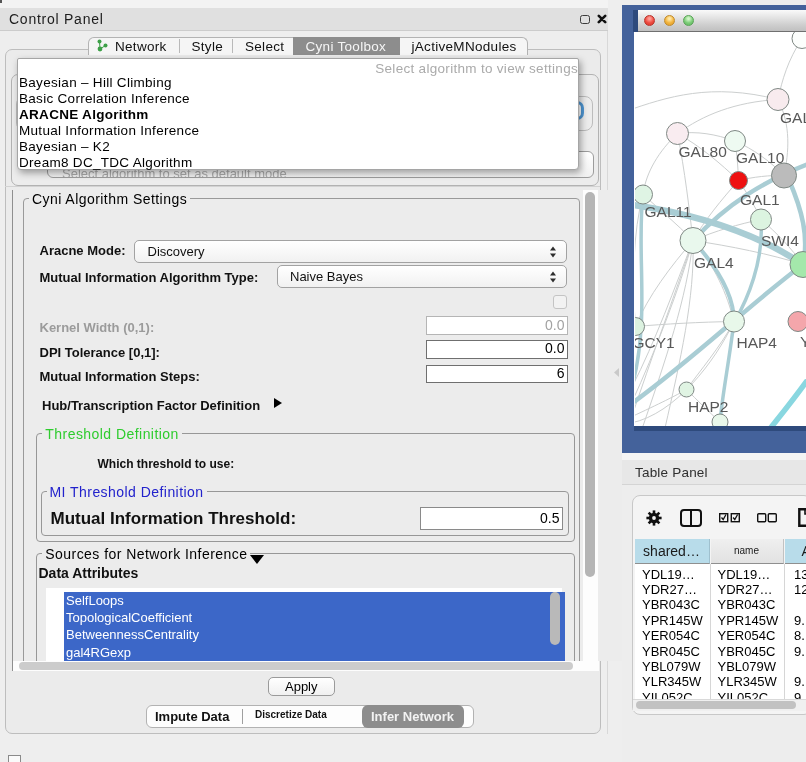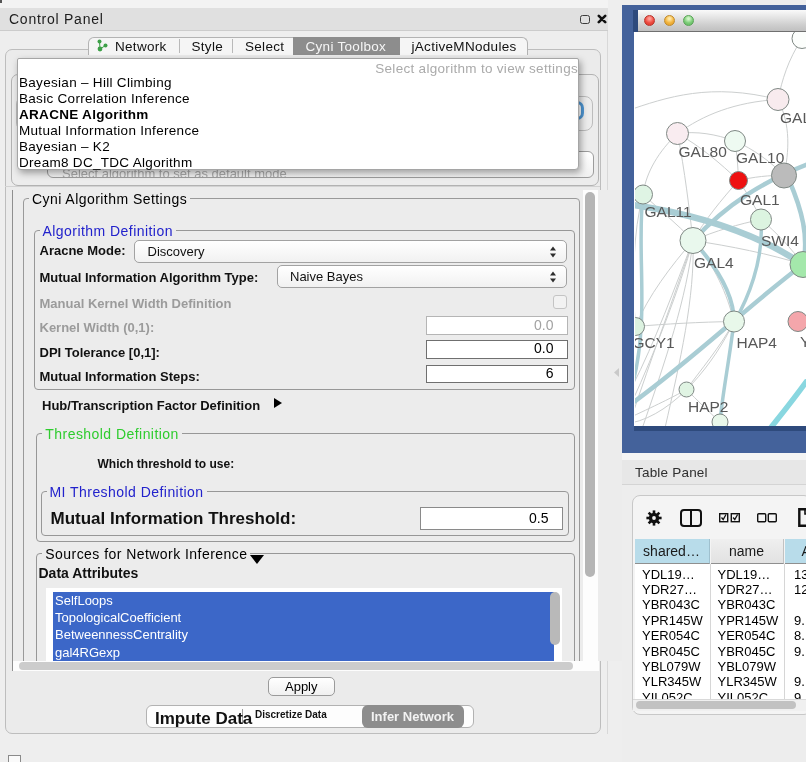--- a/index.html
+++ b/index.html
@@ -8,21 +8,21 @@
 .abs{position:absolute}
 .grp{position:absolute;border:1px solid #979797;border-radius:4px}
 .grp>span{position:absolute;top:-8px;left:5px;background:#ececec;padding:0 3px;font-size:14px;letter-spacing:0.45px;white-space:nowrap}
 .lbl{position:absolute;font-size:13px;font-weight:bold;color:#111;white-space:nowrap}
 .combo{position:absolute;background:linear-gradient(#ffffff,#f1f1f1);border:1px solid #a2a2a2;border-radius:5px;font-size:13px;color:#111}
 .combo i{font-style:normal;position:absolute;left:12.5px;top:50%;transform:translateY(-54%)}
 .spn{position:absolute;right:9px;top:50%;width:7px;height:11px;transform:translateY(-50%)}
 .spn:before,.spn:after{content:"";position:absolute;left:0;border-left:3.5px solid transparent;border-right:3.5px solid transparent}
 .spn:before{top:0;border-bottom:4.5px solid #2d2d2d}
 .spn:after{bottom:0;border-top:4.5px solid #2d2d2d}
-.fld{position:absolute;background:#fff;border:1.5px solid #6f6f6f;font-size:14px;color:#000;text-align:right;padding-right:13px}
+.fld{position:absolute;background:#fff;border:1.5px solid #6f6f6f;font-size:14px;color:#000;text-align:right;padding-right:2px}
 </style></head>
 <body>
 <div id="root">
 
 <div class="abs" style="left:0;top:0;width:608px;height:762px;background:#eeeeee"></div>
 <div class="abs" style="left:0;top:0;width:608px;height:7.5px;background:#f3f3f3"></div>
 <div class="abs" style="left:0;top:0;width:2px;height:3px;background:#555"></div>
 <div class="abs" style="left:0;top:7.5px;width:608px;height:23px;background:#e0e0e0;border-bottom:1px solid #cccccc"></div>
 <div class="abs" style="left:9px;top:11px;font-size:14px;letter-spacing:0.75px;color:#1c1c1c">Control Panel</div>
 <div class="abs" style="left:580px;top:14.5px;width:9.5px;height:9.5px;border:1.5px solid #3c3c3c;border-radius:2.5px"></div>
@@ -59,34 +59,30 @@
 <div class="abs" style="left:5px;top:185.5px;width:595px;height:1px;background:#d2d2d2"></div>
 
 <div class="abs" style="left:12px;top:189.5px;width:586.5px;height:481px;border:1px solid #8f8f8f;background:#ececec"></div>
 
 <div class="abs" style="left:12.5px;top:190px;width:688px;height:471px;overflow:hidden;background:#ececec">
 
   <div class="grp" style="left:10.5px;top:7.5px;width:557px;height:700px;border-color:#9a9a9a">
         <span>Cyni Algorithm Settings</span>
       </div>
 
-  <div class="grp" style="left:21px;top:39.5px;width:541px;height:160px">
-        <span style="color:#2222cc">Algorithm Definition</span>
-      </div>
   <div class="lbl" style="left:27px;top:52.5px">Aracne Mode:</div>
   <div class="combo" style="left:121.5px;top:50px;width:432.5px;height:23px">
         <i>Discovery</i>
         <span class="spn"></span>
       </div>
   <div class="lbl" style="left:27px;top:79.5px">Mutual Information Algorithm Type:</div>
   <div class="combo" style="left:264px;top:75px;width:290.5px;height:23px">
         <i>Naive Bayes</i>
         <span class="spn"></span>
       </div>
-  <div class="lbl" style="left:27px;top:105.5px;color:#9b9b9b">Manual Kernel Width Definition</div>
   <div class="abs" style="left:540px;top:104.5px;width:14px;height:14px;background:#f2f2f2;border:1px solid #c4c4c4;border-radius:3px"></div>
   <div class="lbl" style="left:27px;top:130px;color:#9b9b9b">Kernel Width (0,1):</div>
   <div class="fld" style="left:413px;top:126px;width:142px;height:18.5px;border:1px solid #b5b5b5;color:#a2a2a2;line-height:16px">0.0</div>
   <div class="lbl" style="left:27px;top:154.5px">DPI Tolerance [0,1]:</div>
   <div class="fld" style="left:413px;top:150px;width:142px;height:18.5px;line-height:15.5px">0.0</div>
   <div class="lbl" style="left:27px;top:179px">Mutual Information Steps:</div>
   <div class="fld" style="left:413px;top:174.5px;width:142px;height:18.5px;line-height:15.5px">6</div>
 
   <div class="lbl" style="left:29.5px;top:207.5px;font-size:13px;font-weight:600">Hub/Transcription Factor Definition</div>
   <div class="abs" style="left:261px;top:208px;width:0;height:0;border-top:5.5px solid transparent;border-bottom:5.5px solid transparent;border-left:8px solid #000"></div>
@@ -100,40 +96,40 @@
       </div>
   <div class="lbl" style="left:38px;top:318.5px;font-size:17px">Mutual Information Threshold:</div>
   <div class="fld" style="left:407px;top:317px;width:143px;height:23px;border:1px solid #8a8a8a;line-height:20px">0.5</div>
 
   <div class="grp" style="left:23.8px;top:363px;width:538.6px;height:300px">
         <span>Sources for Network Inference</span>
       </div>
   <div class="abs" style="left:237px;top:364.5px;width:0;height:0;border-left:7.5px solid transparent;border-right:7.5px solid transparent;border-top:9px solid #000"></div>
   <div class="lbl" style="left:26px;top:374.5px;font-size:14px">Data Attributes</div>
   <div class="abs" style="left:33.4px;top:398px;width:516px;height:73px;background:#fff"></div>
-  <div class="abs" style="left:40px;top:401.5px;width:501px;height:69.5px;background:#3c67c8;color:#fff;font-size:13px;line-height:17.4px;padding-left:2.5px">SelfLoops<br>TopologicalCoefficient<br>BetweennessCentrality<br>gal4RGexp</div>
+  <div class="abs" style="left:51px;top:401.5px;width:501px;height:69.5px;background:#3c67c8;color:#fff;font-size:13px;line-height:17.4px;padding-left:2.5px">SelfLoops<br>TopologicalCoefficient<br>BetweennessCentrality<br>gal4RGexp</div>
   <div class="abs" style="left:537.5px;top:401.5px;width:10px;height:53.5px;background:#b9b9b9;border-radius:5px"></div>
 </div>
 
 <div class="abs" style="left:583px;top:190px;width:15px;height:471px;background:#fdfdfd"></div>
 <div class="abs" style="left:584.5px;top:192px;width:10px;height:385px;background:#b5b5b5;border-radius:5px"></div>
 <div class="abs" style="left:12.5px;top:661px;width:586px;height:9.5px;background:#fdfdfd"></div>
 <div class="abs" style="left:19px;top:661.5px;width:554px;height:8px;background:#cccccc;border-radius:4px"></div>
 
 <div class="abs" style="left:16.5px;top:58px;width:562.5px;height:112px;background:#fff;border:1px solid #a5a5a5;border-radius:2px 2px 4px 4px;box-shadow:2px 3px 7px rgba(0,0,0,0.35);font-size:13.5px;letter-spacing:0.3px;color:#000">
   <div class="abs" style="left:0;top:2px;width:100%;text-align:right;color:#aaaaaa">Select algorithm to view settings</div>
   <div class="abs" style="left:1.5px;top:15.5px;line-height:16px">Bayesian – Hill Climbing<br>Basic Correlation Inference<br><b>ARACNE Algorithm</b><br>Mutual Information Inference<br>Bayesian – K2<br>Dream8 DC_TDC Algorithm</div>
 </div>
 
 <div class="abs" style="left:268px;top:676.5px;width:66.5px;height:19px;background:linear-gradient(#ffffff,#f0f0f0);border:1px solid #9a9a9a;border-radius:5px;text-align:center;font-size:13px;color:#000;line-height:17px">Apply</div>
 
 <div class="abs" style="left:146px;top:705px;width:328px;height:22.5px;background:#fdfdfd;border:1px solid #b2b2b2;border-radius:6px"></div>
 <div class="abs" style="left:241.5px;top:709px;width:1px;height:15px;background:#9f9f9f"></div>
 <div class="abs" style="left:361.5px;top:705px;width:102.5px;height:22.5px;background:#8d8d8d;border-radius:6px"></div>
-<div class="abs" style="left:155px;top:709px;font-size:17px;font-weight:600;color:#111">Impute Data</div>
+<div class="abs" style="left:155px;top:709px;font-size:13px;font-weight:600;color:#111">Impute Data</div>
 <div class="abs" style="left:255px;top:709px;font-size:10px;font-weight:600;color:#111">Discretize Data</div>
 <div class="abs" style="left:371px;top:709px;font-size:13px;font-weight:600;color:#f2f2f2">Infer Network</div>
 
 <div class="abs" style="left:8px;top:755px;width:13px;height:13px;background:#fafafa;border:1px solid #8a8a8a"></div>
 
 <div class="abs" style="left:614px;top:368px;width:5px;height:9px;background:#c9c9c9;clip-path:polygon(100% 0,0 50%,100% 100%)"></div>
 <div class="abs" style="left:622px;top:5px;width:184px;height:448px;background:#44629b"></div>
 <div class="abs" style="left:633px;top:10px;width:4.5px;height:21.5px;background:#2e4a7c"></div>
 <div class="abs" style="left:633.5px;top:425.5px;width:172.5px;height:5.5px;background:#2e4a7c"></div>
 
@@ -254,21 +250,21 @@
 <svg class="abs" style="left:757px;top:513px" width="20" height="10" viewBox="0 0 20 10">
   <rect x="0.7" y="0.7" width="8" height="8" rx="1" fill="none" stroke="#111" stroke-width="1.4"></rect>
   <rect x="11.3" y="0.7" width="8" height="8" rx="1" fill="none" stroke="#111" stroke-width="1.4"></rect>
 </svg>
 <svg class="abs" style="left:797.5px;top:507.5px" width="9" height="19" viewBox="0 0 9 19">
   <path d="M1.3 1.2 L13 1.2 L13 17.8 L1.3 17.8 Z" fill="none" stroke="#111" stroke-width="2.4"></path>
   <path d="M7 1.2 L7 6 L13 6" fill="none" stroke="#111" stroke-width="1.6"></path>
 </svg>
 
 <div class="abs" style="left:634.5px;top:539px;width:75px;height:24.5px;background:#b8dcea;border-right:1px solid #9fc0ce;border-bottom:1px solid #8f8f8f;font-size:14px;color:#1a1a1a;text-align:center;line-height:24px">shared…</div>
-<div class="abs" style="left:710.5px;top:539px;width:73px;height:24.5px;background:linear-gradient(#efefef,#e2e2e2);border-right:1px solid #c2c2c2;border-bottom:1px solid #8f8f8f;font-size:14px;color:#1a1a1a;text-align:center;line-height:24px">name</div>
+<div class="abs" style="left:710.5px;top:539px;width:73px;height:24.5px;background:linear-gradient(#efefef,#e2e2e2);border-right:1px solid #c2c2c2;border-bottom:1px solid #8f8f8f;font-size:10px;color:#1a1a1a;text-align:center;line-height:24px">name</div>
 <div class="abs" style="left:784.5px;top:539px;width:22px;height:24.5px;background:#b8dcea;border-bottom:1px solid #8f8f8f;font-size:14px;color:#1a1a1a;padding-left:17px;line-height:24px">A</div>
 
 <div class="abs" style="left:634.5px;top:563.5px;width:172px;height:135px;background:#ffffff;overflow:hidden">
   <div class="abs" style="left:75px;top:0;width:1px;height:135px;background:#d6d6d6"></div>
   <div class="abs" style="left:149px;top:0;width:1px;height:135px;background:#d6d6d6"></div>
   <div class="abs" style="left:7.5px;top:3px;font-size:13px;color:#000;line-height:15.4px">YDL19…<br>YDR27…<br>YBR043C<br>YPR145W<br>YER054C<br>YBR045C<br>YBL079W<br>YLR345W<br>YIL052C</div>
   <div class="abs" style="left:83px;top:3px;font-size:13px;color:#000;line-height:15.4px">YDL19…<br>YDR27…<br>YBR043C<br>YPR145W<br>YER054C<br>YBR045C<br>YBL079W<br>YLR345W<br>YIL052C</div>
   <div class="abs" style="left:159.5px;top:3px;font-size:13px;color:#000;line-height:15.4px">13<br>12<br>&nbsp;<br>9.<br>8.<br>9.<br>&nbsp;<br>9.<br>9.</div>
 </div>
 

